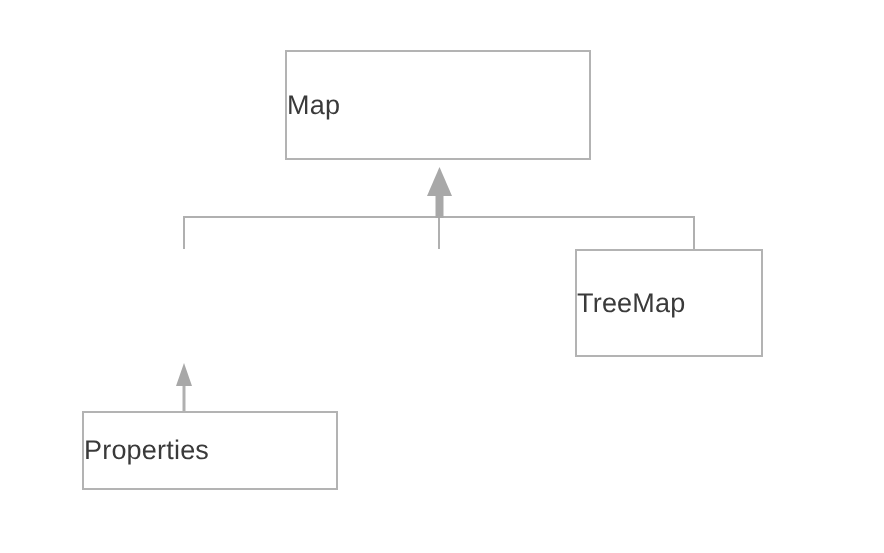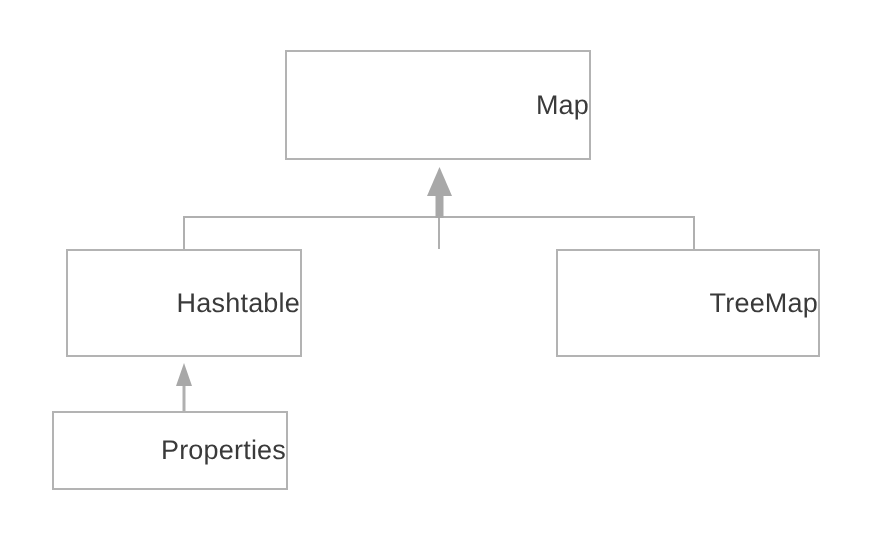--- a/index.html
+++ b/index.html
@@ -24,39 +24,39 @@
     width: 884px;
     height: 553px;
   }
   .node-box {
     position: absolute;
     box-sizing: border-box;
     background: #ffffff;
     border: 2px solid #b3b3b3;
     display: flex;
     align-items: center;
-    justify-content: flex-end;
+    justify-content: flex-start;
     z-index: 2;
   }
   .node-label {
     color: #3a3a3a;
     font-family: "Liberation Sans", sans-serif;
     font-size: 27px;
     font-weight: 400;
     letter-spacing: 0.2px;
     line-height: 1;
     white-space: nowrap;
     text-rendering: geometricPrecision;
   }
   
   #node-map        { left: 285px; top: 50px;  width: 306px; height: 110px; }
   #node-hashtable  { left: 66px;  top: 249px; width: 236px; height: 108px; }
   #node-hashmap    { left: 322px; top: 249px; width: 234px; height: 108px; }
-  #node-treemap    { left: 556px; top: 249px; width: 264px; height: 108px; }
-  #node-properties { left: 52px;  top: 411px; width: 236px; height: 79px;  }
+  #node-treemap    { left: 575px; top: 249px; width: 188px; height: 108px; }
+  #node-properties { left: 82px;  top: 411px; width: 256px; height: 79px;  }
 </style>
 </head>
 <body>
 
 <div id="diagram-canvas">
 
   <svg id="diagram-svg" viewBox="0 0 884 553" xmlns="http://www.w3.org/2000/svg">
 
     <g>
       <path d="M 184 218 L 184 249" fill="none" stroke="#b0b0b0" stroke-width="2"></path>
@@ -73,23 +73,20 @@
     <g>
       <path d="M 184 411 L 184 386" fill="none" stroke="#b0b0b0" stroke-width="3"></path>
       <path d="M 176 386 L 184 363 L 192 386 Z" fill="#a8a8a8"></path>
     </g>
   </svg>
 
   <div class="node-box" id="node-map">
     <span class="node-label">Map</span>
   </div>
 
-  <div class="node-box" id="node-hashtable">
-    <span class="node-label">Hashtable</span>
-  </div>
 
 
   <div class="node-box" id="node-treemap">
     <span class="node-label">TreeMap</span>
   </div>
 
   <div class="node-box" id="node-properties">
     <span class="node-label">Properties</span>
   </div>
 

